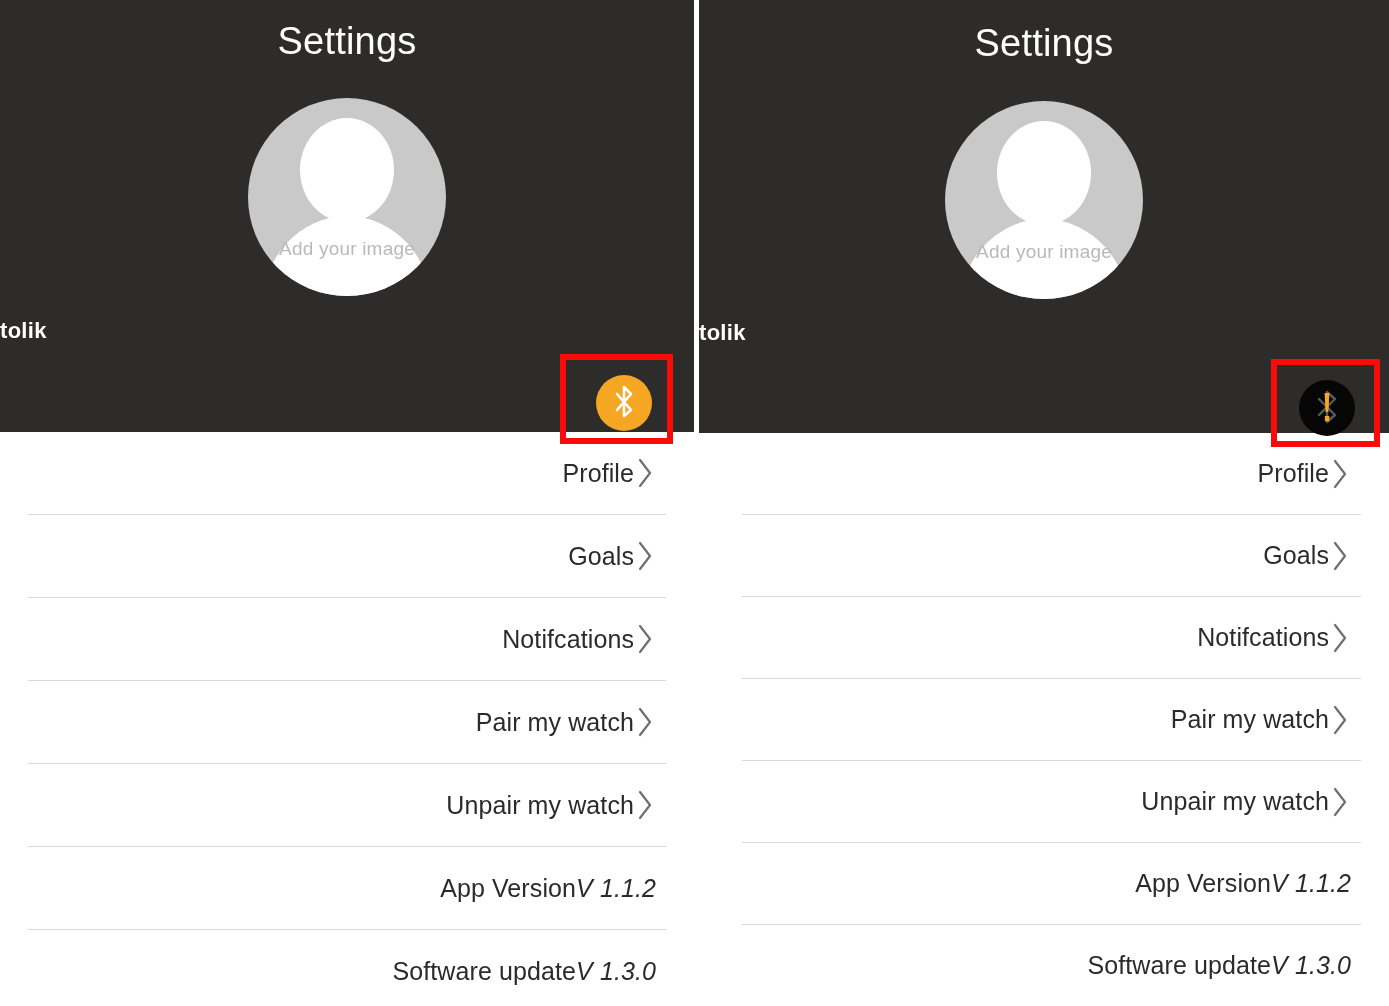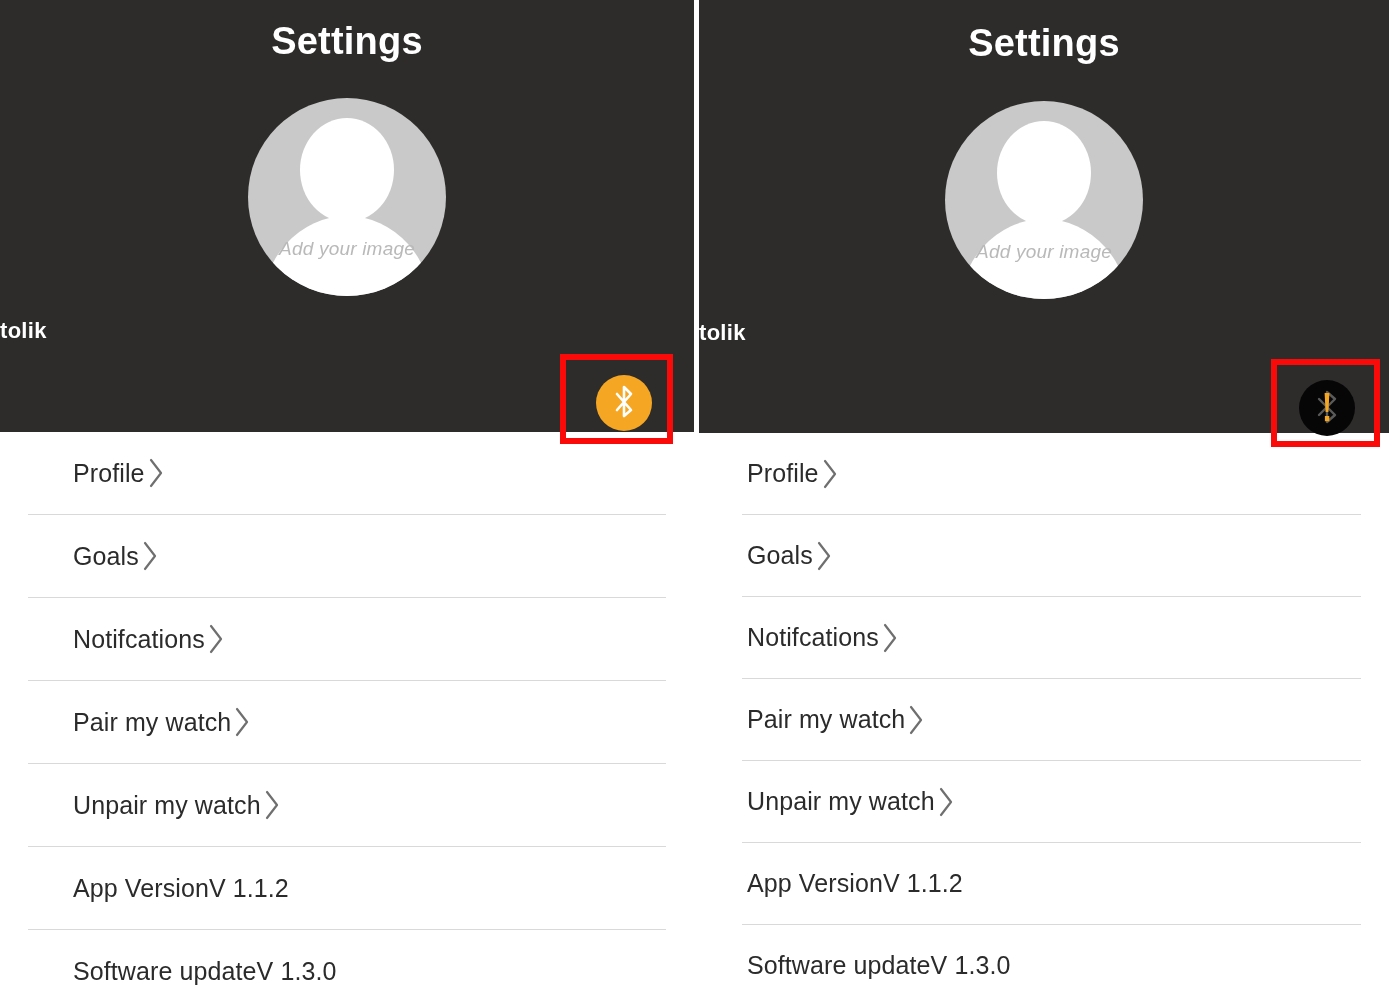--- a/index.html
+++ b/index.html
@@ -34,42 +34,41 @@
     background:#2e2c2b;
     overflow:hidden;
   }
   .panel--left  .header { height:432px; }
   .panel--right .header { height:433px; }
 
   .header-title {
     text-align:center;
     color:#ffffff;
     font-size:38px;
-    font-weight:700;
+    font-weight:400;
     letter-spacing:0.2px;
     line-height:1;
   }
   .panel--left  .header-title { padding-top:22px; }
   .panel--right .header-title { padding-top:24px; }
 
   
   .avatar-wrap {
     display:flex;
     justify-content:center;
   }
   .panel--left  .avatar-wrap { margin-top:38px; }
   .panel--right .avatar-wrap { margin-top:39px; }
 
   .avatar {
     position:relative;
     width:198px; height:198px;
     border-radius:50%;
     background:#c9c9c9;
     overflow:hidden;
-    font-style:italic;
   }
   .avatar .head {
     position:absolute;
     left:50%;
     top:20px;
     transform:translateX(-50%);
     width:94px; height:104px;
     border-radius:50%;
     background:#ffffff;
   }
@@ -130,37 +129,38 @@
   .bt-badge svg { display:block; }
 
   
   .list {
     background:#ffffff;
     width:100%;
   }
   .row {
     display:flex;
     align-items:center;
-    justify-content:flex-start;
+    justify-content:flex-end;
     position:relative;
   }
   .panel--left  .row { height:82px; padding:0 38px 0 73px; }
   .panel--right .row { height:81px; padding:0 38px 0 48px; }
 
   .row-label {
     font-size:25px;
     color:#2b2b2b;
     font-weight:400;
     letter-spacing:0.1px;
   }
   .row-value {
     font-size:25px;
     color:#2b2b2b;
     font-weight:400;
     letter-spacing:0.1px;
+    font-style:italic;
   }
   .divider {
     height:1px;
     background:#d9d9d9;
   }
   .panel--left  .divider { margin:0 28px 0 28px; }
   .panel--right .divider { margin:0 28px 0 43px; }
 
   .chevron { display:block; }
   .chevron path { stroke:#6f6f6f; stroke-width:2.2; fill:none; stroke-linecap:round; stroke-linejoin:round; }

